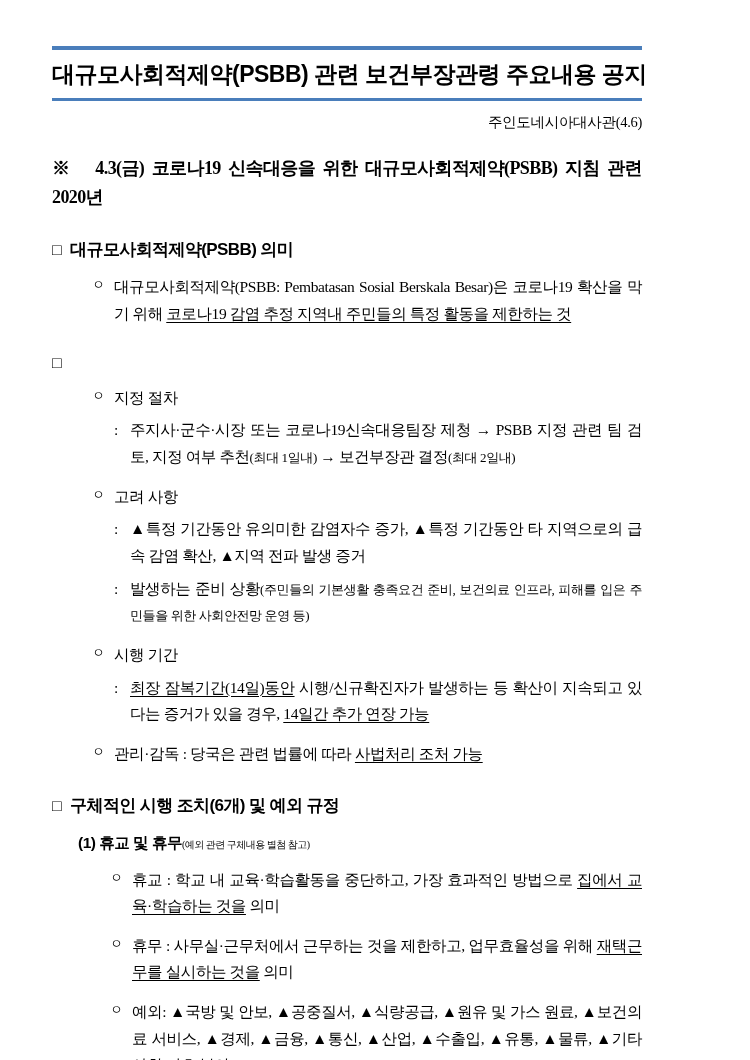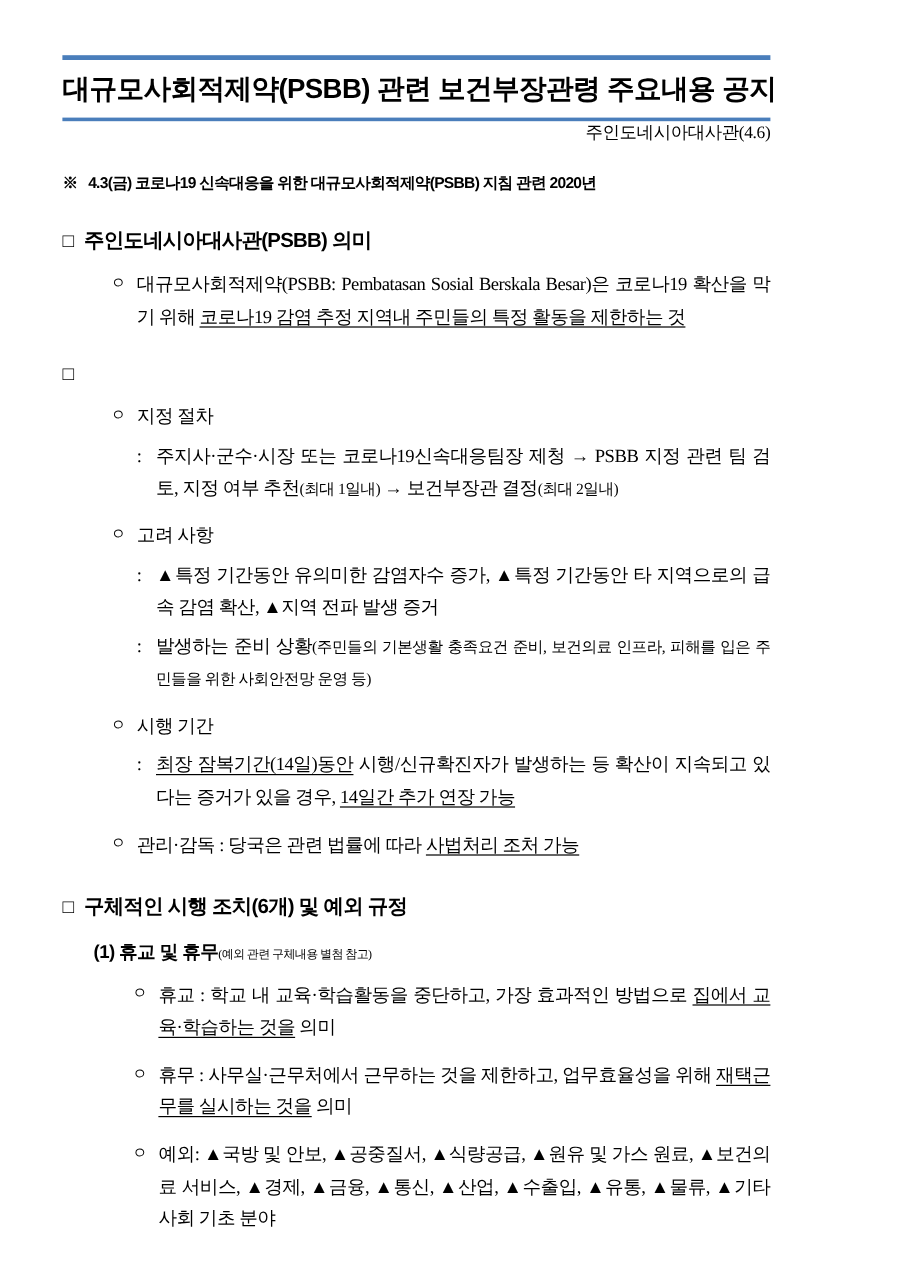--- a/index.html
+++ b/index.html
@@ -40,29 +40,30 @@
     font-weight: bold;
     font-size: 23px;
     letter-spacing: -0.5px;
     text-align: center;
     padding: 9px 0 8px 0;
     white-space: nowrap;
   }
   .byline {
     text-align: right;
     font-size: 14.5px;
+    margin-top: 12px;
     letter-spacing: -0.3px;
   }
 
   
   .note {
     margin-top: 22px;
-    font-family: Liberation Sans, sans-serif;
-    font-weight: bold;
-    font-size: 13px;
+    font-family: Liberation Serif, serif;
+    font-weight: bold;
+    font-size: 18px;
     letter-spacing: -0.6px;
     line-height: 1.62;
   }
   .note .l1 { display: block; text-align: justify; }
   .note .l2 { display: block; padding-left: 30px; }
 
   .h-sec {
     margin-top: 26px;
     font-family: "Liberation Sans", sans-serif;
     font-weight: bold;
@@ -151,21 +152,21 @@
 
   <div class="note">
     <span class="l1">
       <span>※</span>
       &nbsp;&nbsp;<span>4.3(금) 코로나19 신속대응을 위한 대규모사회적제약(PSBB) 지침 관련 2020년</span>
     </span>
   </div>
 
   <div class="h-sec">
     <span class="box">□</span>
-    <span>주인도네시아대사관(PSBB) 의미</span>
+    <span>대규모사회적제약(PSBB) 의미</span>
   </div>
   <div class="bullet">
     <span class="mark">ㅇ</span>
     <span class="txt">
       <span>대규모사회적제약(PSBB: Pembatasan Sosial Berskala Besar)은 코로나19 확산을 막기 위해 </span><span class="u">코로나19 감염 추정 지역내 주민들의 특정 활동을 제한하는 것</span>
     </span>
   </div>
 
   <div class="h-sec">
     <span class="box">□</span>

